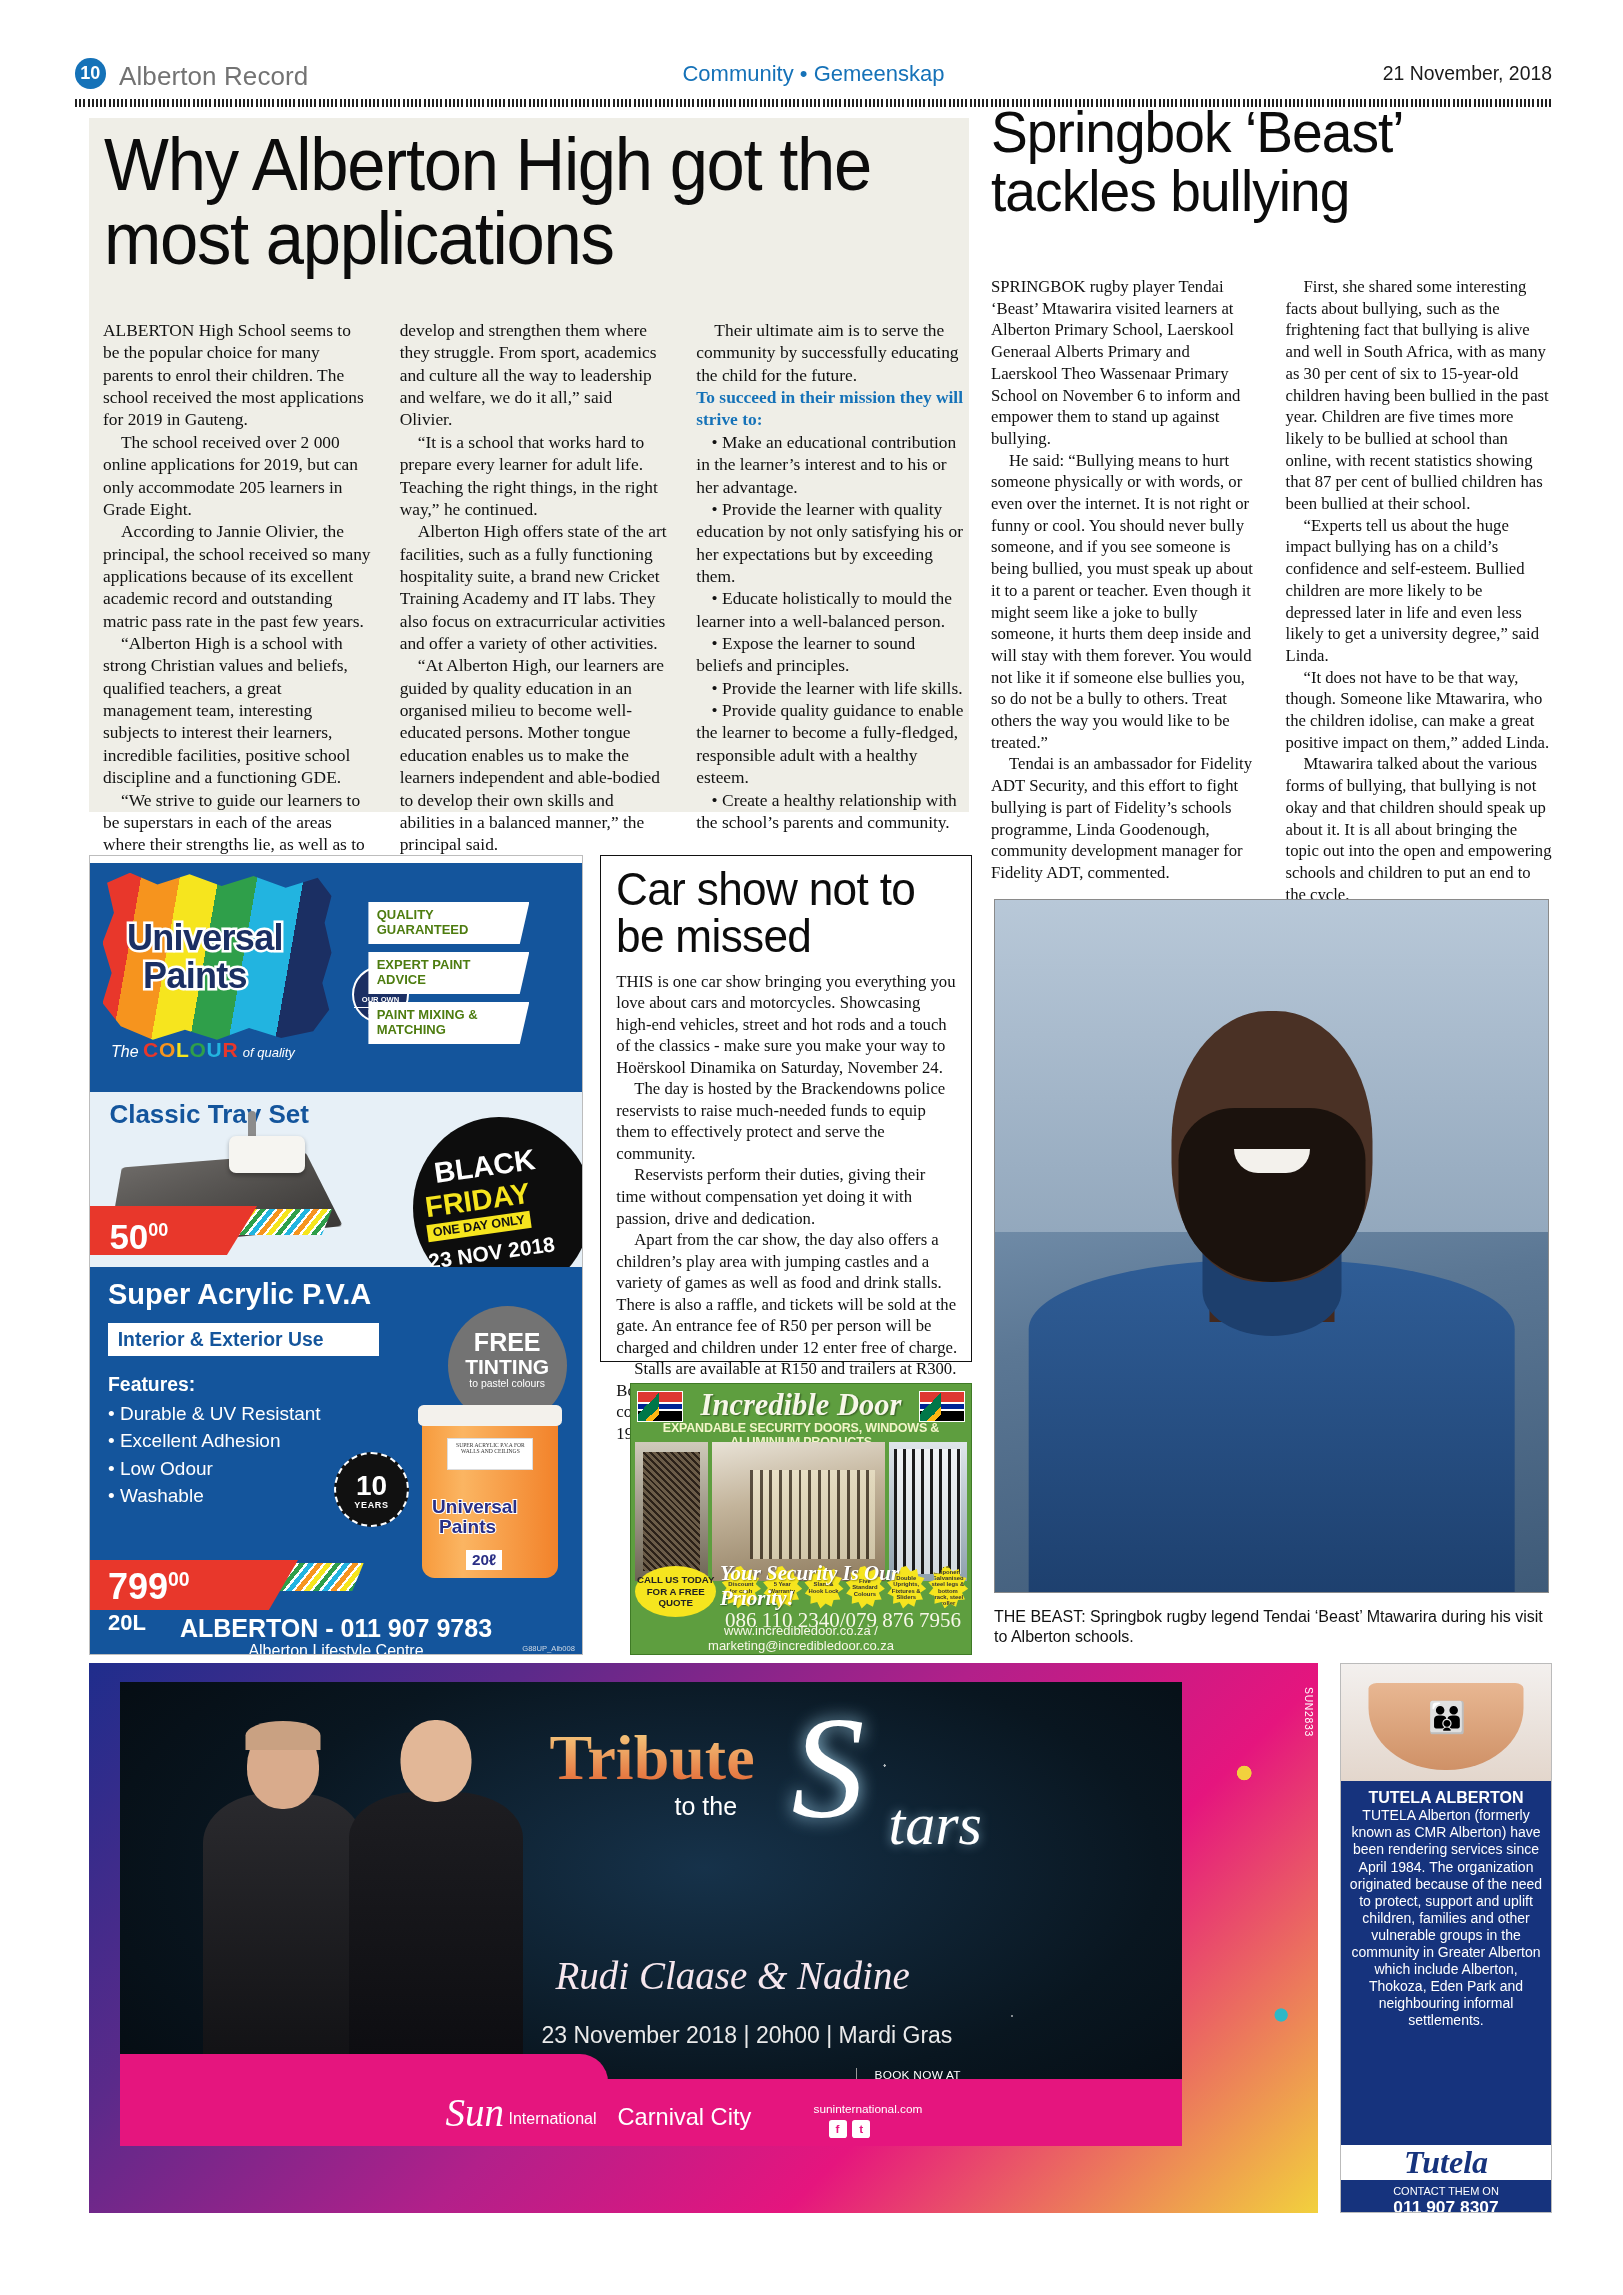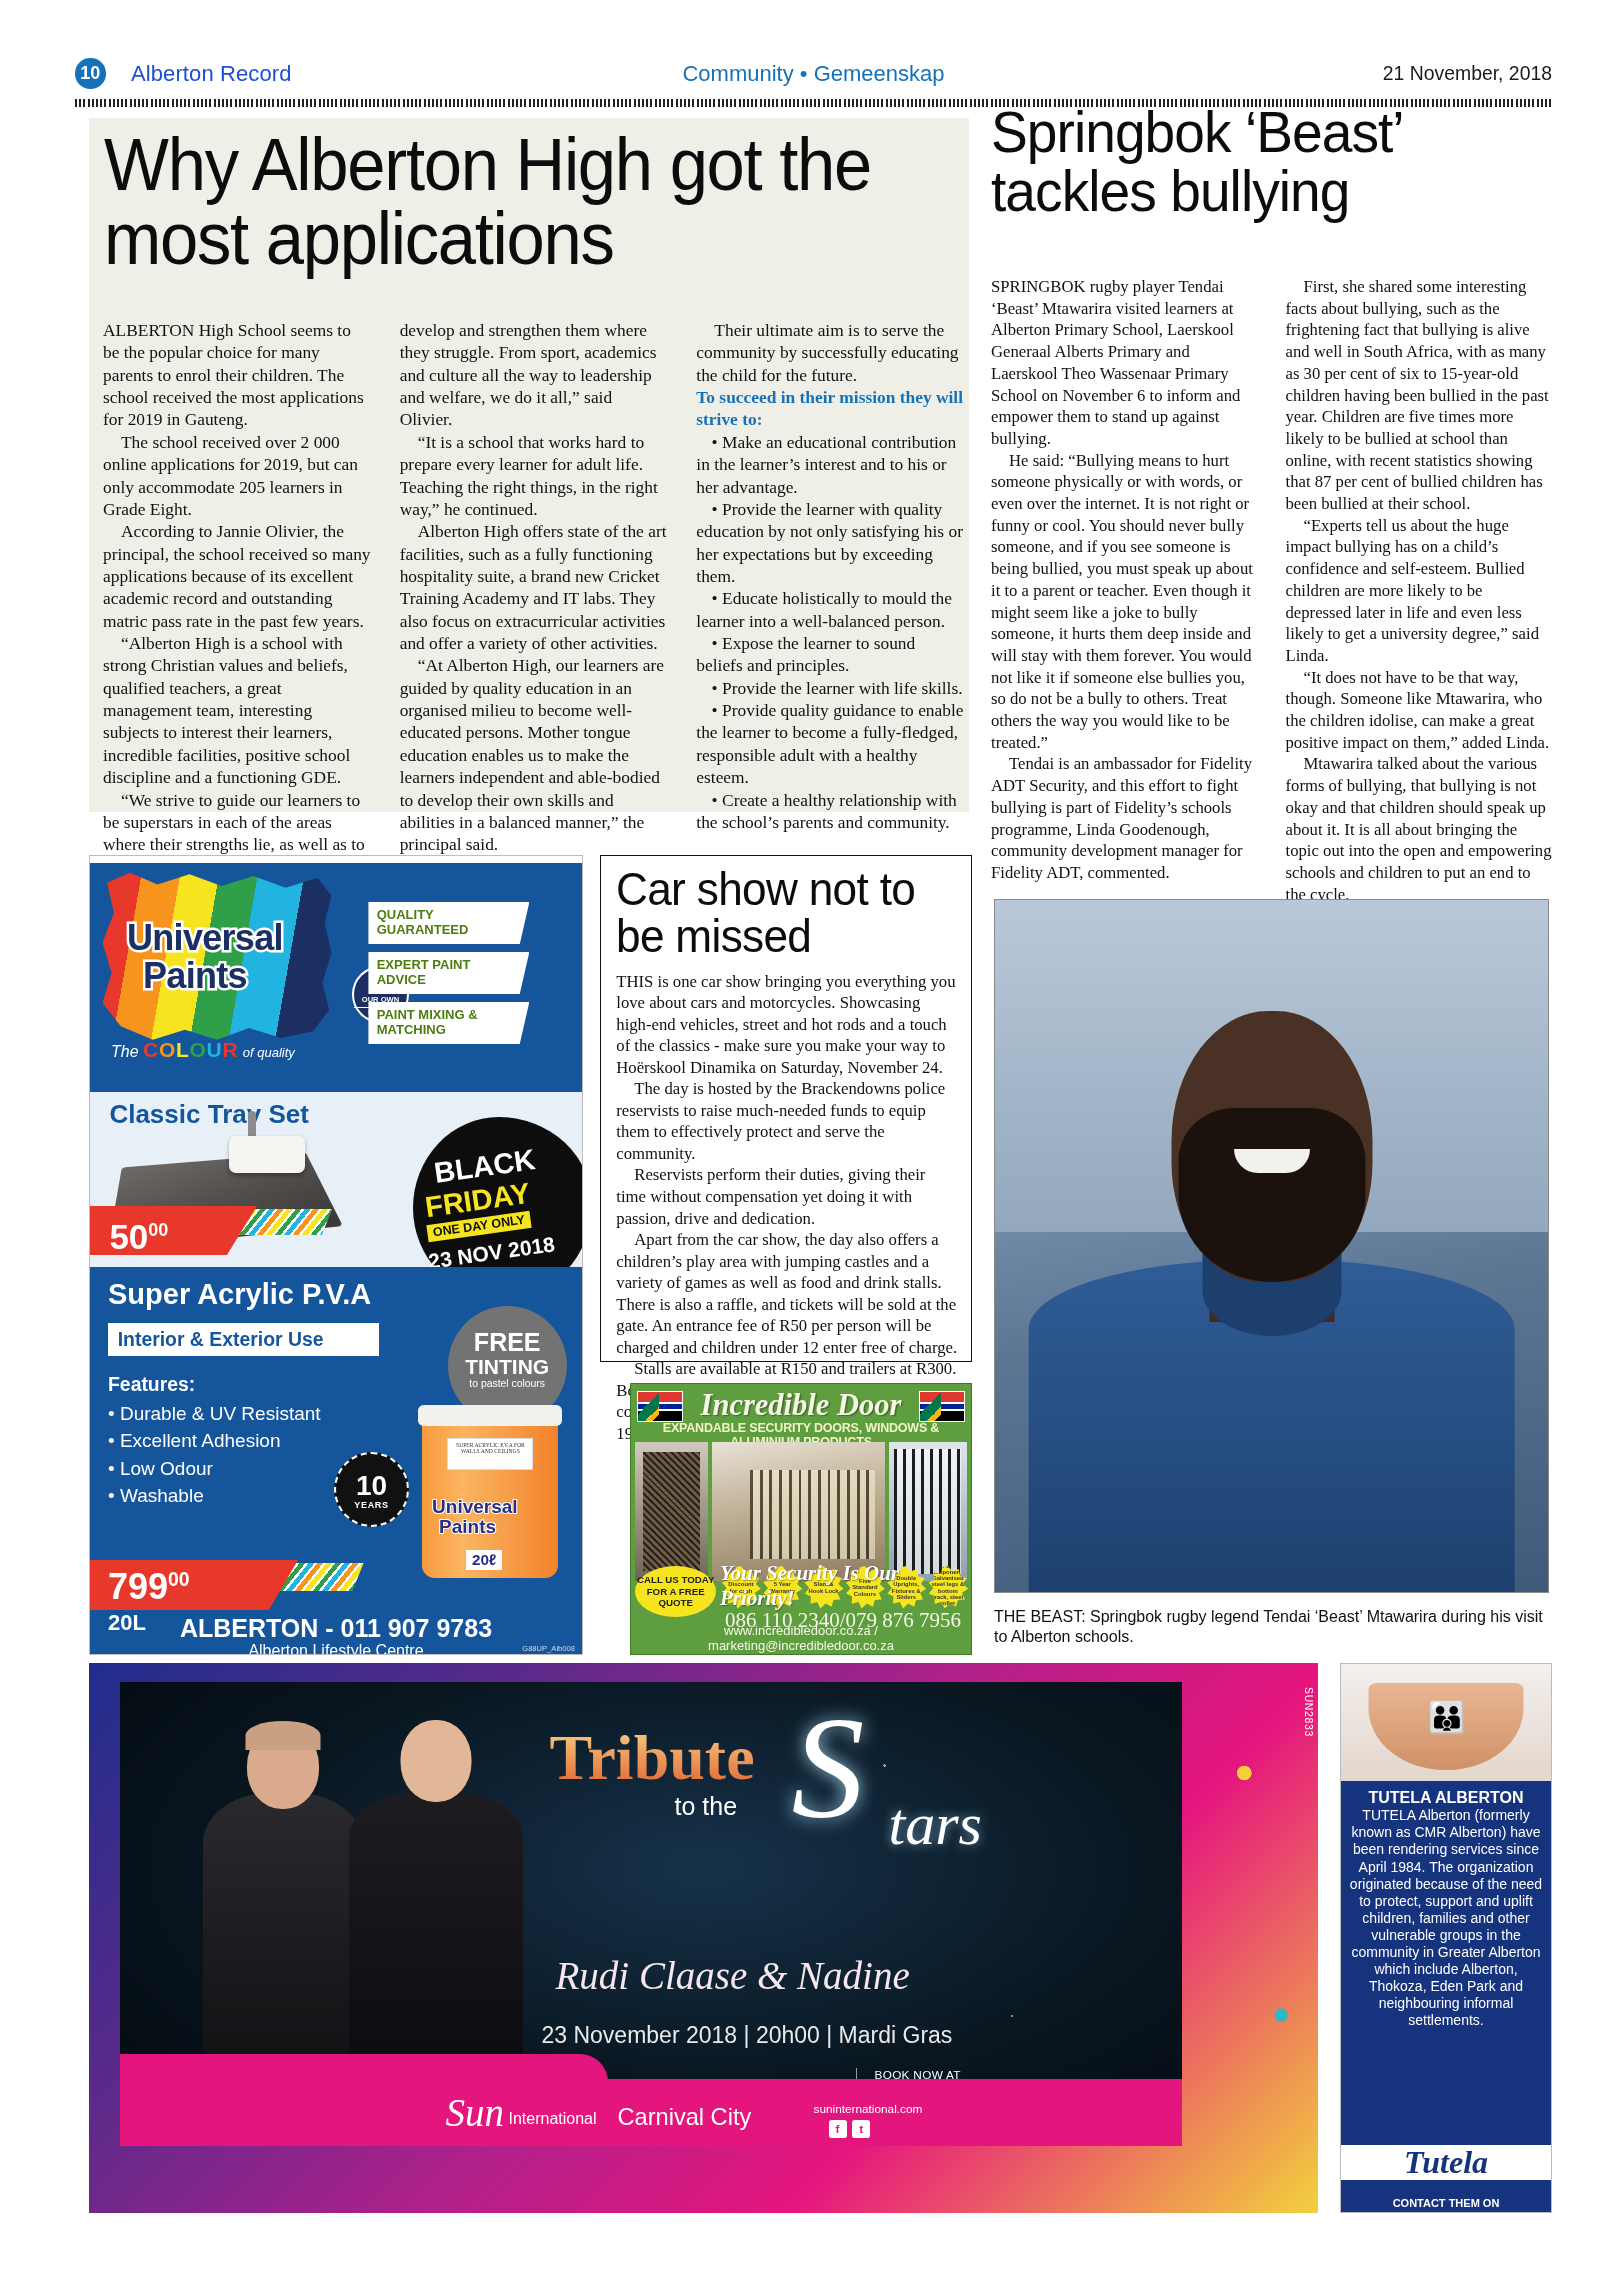--- a/index.html
+++ b/index.html
@@ -17,23 +17,23 @@
   }
   .page-num {
     position: absolute; left: 0; top: 4.2px;
     width: 30.5px; height: 30.5px; border-radius: 50%;
     background: #1572b8; color: #fff;
     font-family: "Liberation Sans", sans-serif;
     font-weight: bold; font-size: 18px;
     display: flex; align-items: center; justify-content: center;
   }
   .paper-name {
-    position: absolute; left: 56px; top: 7px;
+    position: absolute; left: 44px; top: 7px;
     font-family: "Liberation Sans", sans-serif;
-    font-size: 22px; color: #1d4ed8; letter-spacing: 0.1px;
+    font-size: 26px; color: #737373; letter-spacing: 0.1px;
   }
   .section-label {
     position: absolute; left: 50%; transform: translateX(-50%); top: 7px;
     font-family: "Liberation Sans", sans-serif;
     font-size: 22px; color: #1572b8;
   }
   .issue-date {
     position: absolute; right: 0; top: 8.3px;
     font-family: "Liberation Sans", sans-serif;
     font-size: 19.4px; color: #1a1a1a;
@@ -466,21 +466,21 @@
     color:#fff; text-align:center; padding:8.3px 7px; }
   .tu-title { font-family:"Liberation Sans", sans-serif; font-weight:bold; font-size:16px; }
   .tu-body { font-family:"Liberation Sans", sans-serif; font-size:14px; line-height:1.22; }
   .tu-logo { position:absolute; left:0; right:0; top:480px; text-align:center;
     font-family:"Liberation Serif", serif; font-weight:bold; font-style:italic;
     font-size:32px; color:#16337d; }
   .tu-tagline { position:absolute; left:0; right:0; top:514px; text-align:center;
     font-family:"Liberation Sans", sans-serif; font-size:6.2px; color:#555; }
   .tu-contact { position:absolute; left:0; bottom:0; width:100%; height:32px; background:#16337d;
     color:#fff; text-align:center; font-family:"Liberation Sans", sans-serif; }
-  .tu-contact .c1 { font-size:11px; font-weight:bold; padding-top:17px; }
+  .tu-contact .c1 { font-size:11px; font-weight:normal; padding-top:5px; }
   .tu-contact .c2 { font-size:17.4px; font-weight:bold; }
 </style>
 </head>
 <body>
 
 <div class="masthead">
   <div class="page-num">10</div>
   <div class="paper-name">Alberton Record</div>
   <div class="section-label">Community • Gemeenskap</div>
   <div class="issue-date">21 November, 2018</div>

